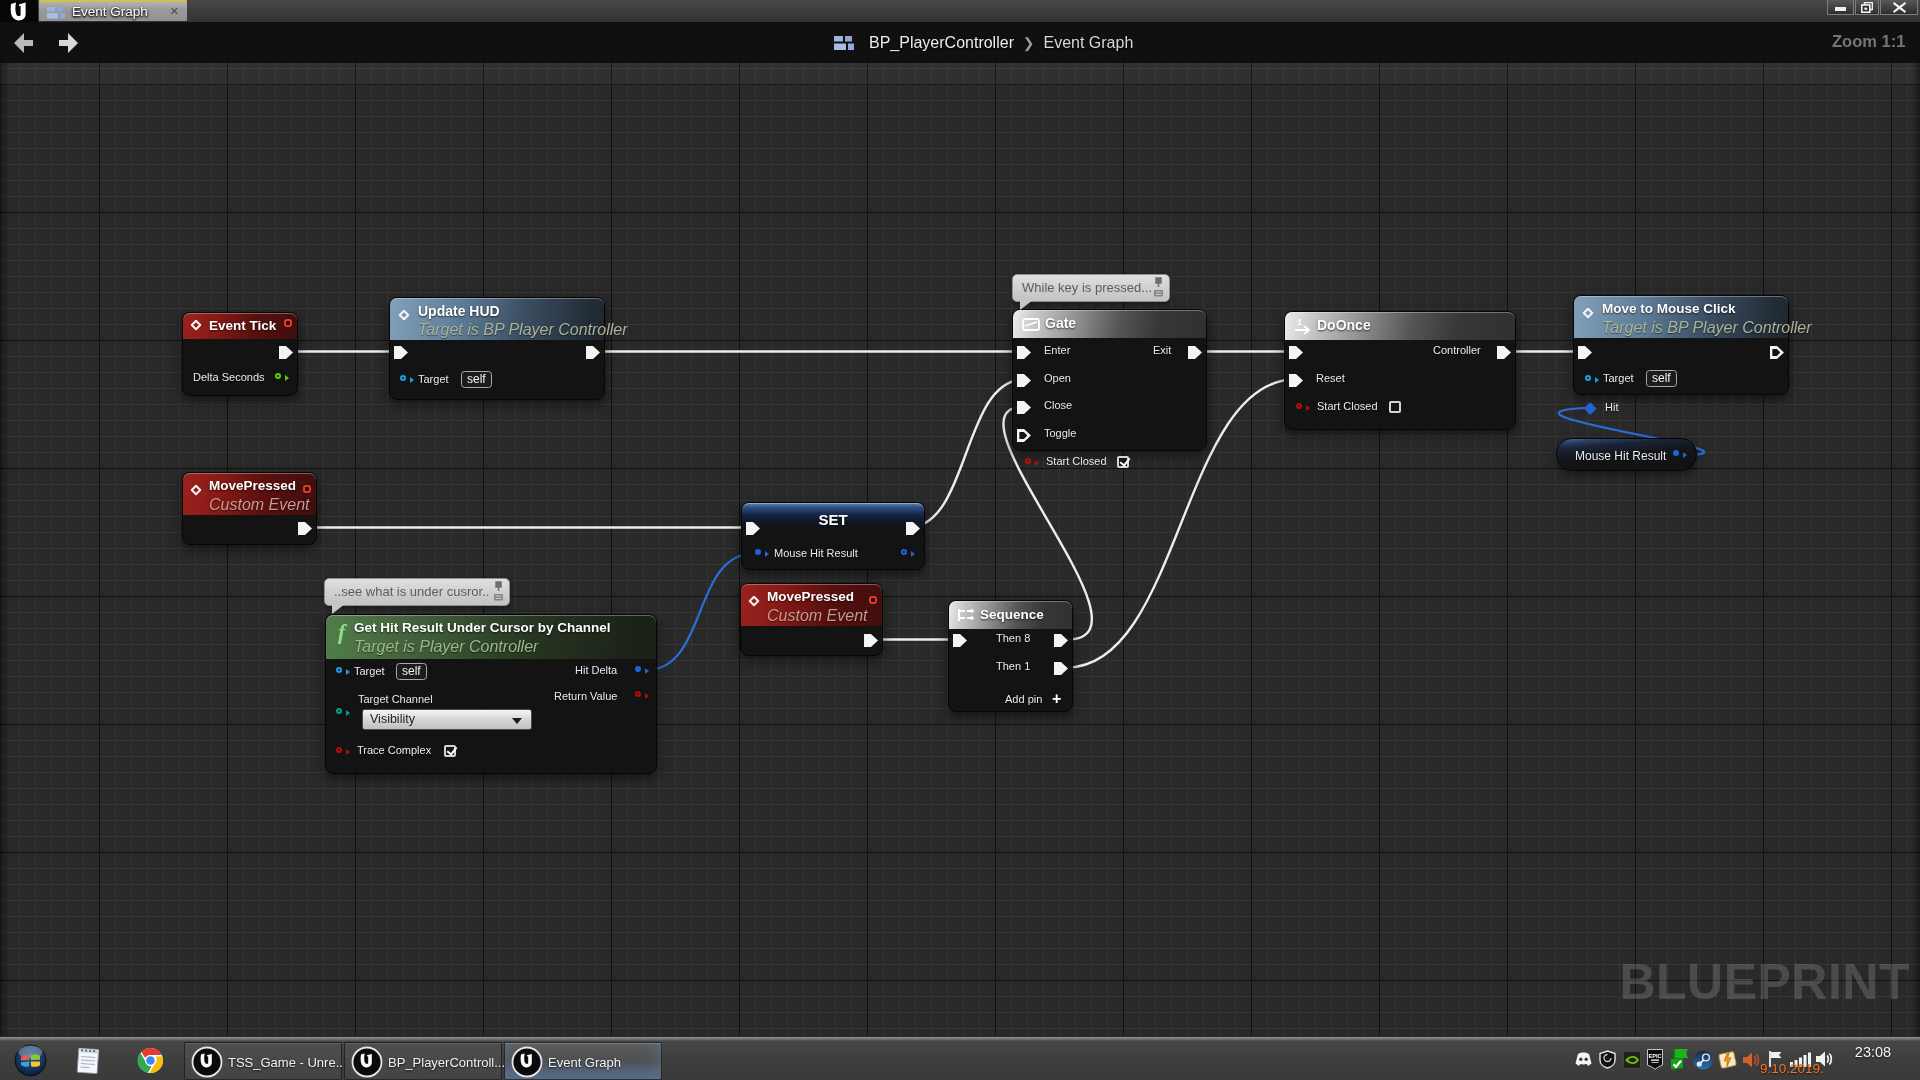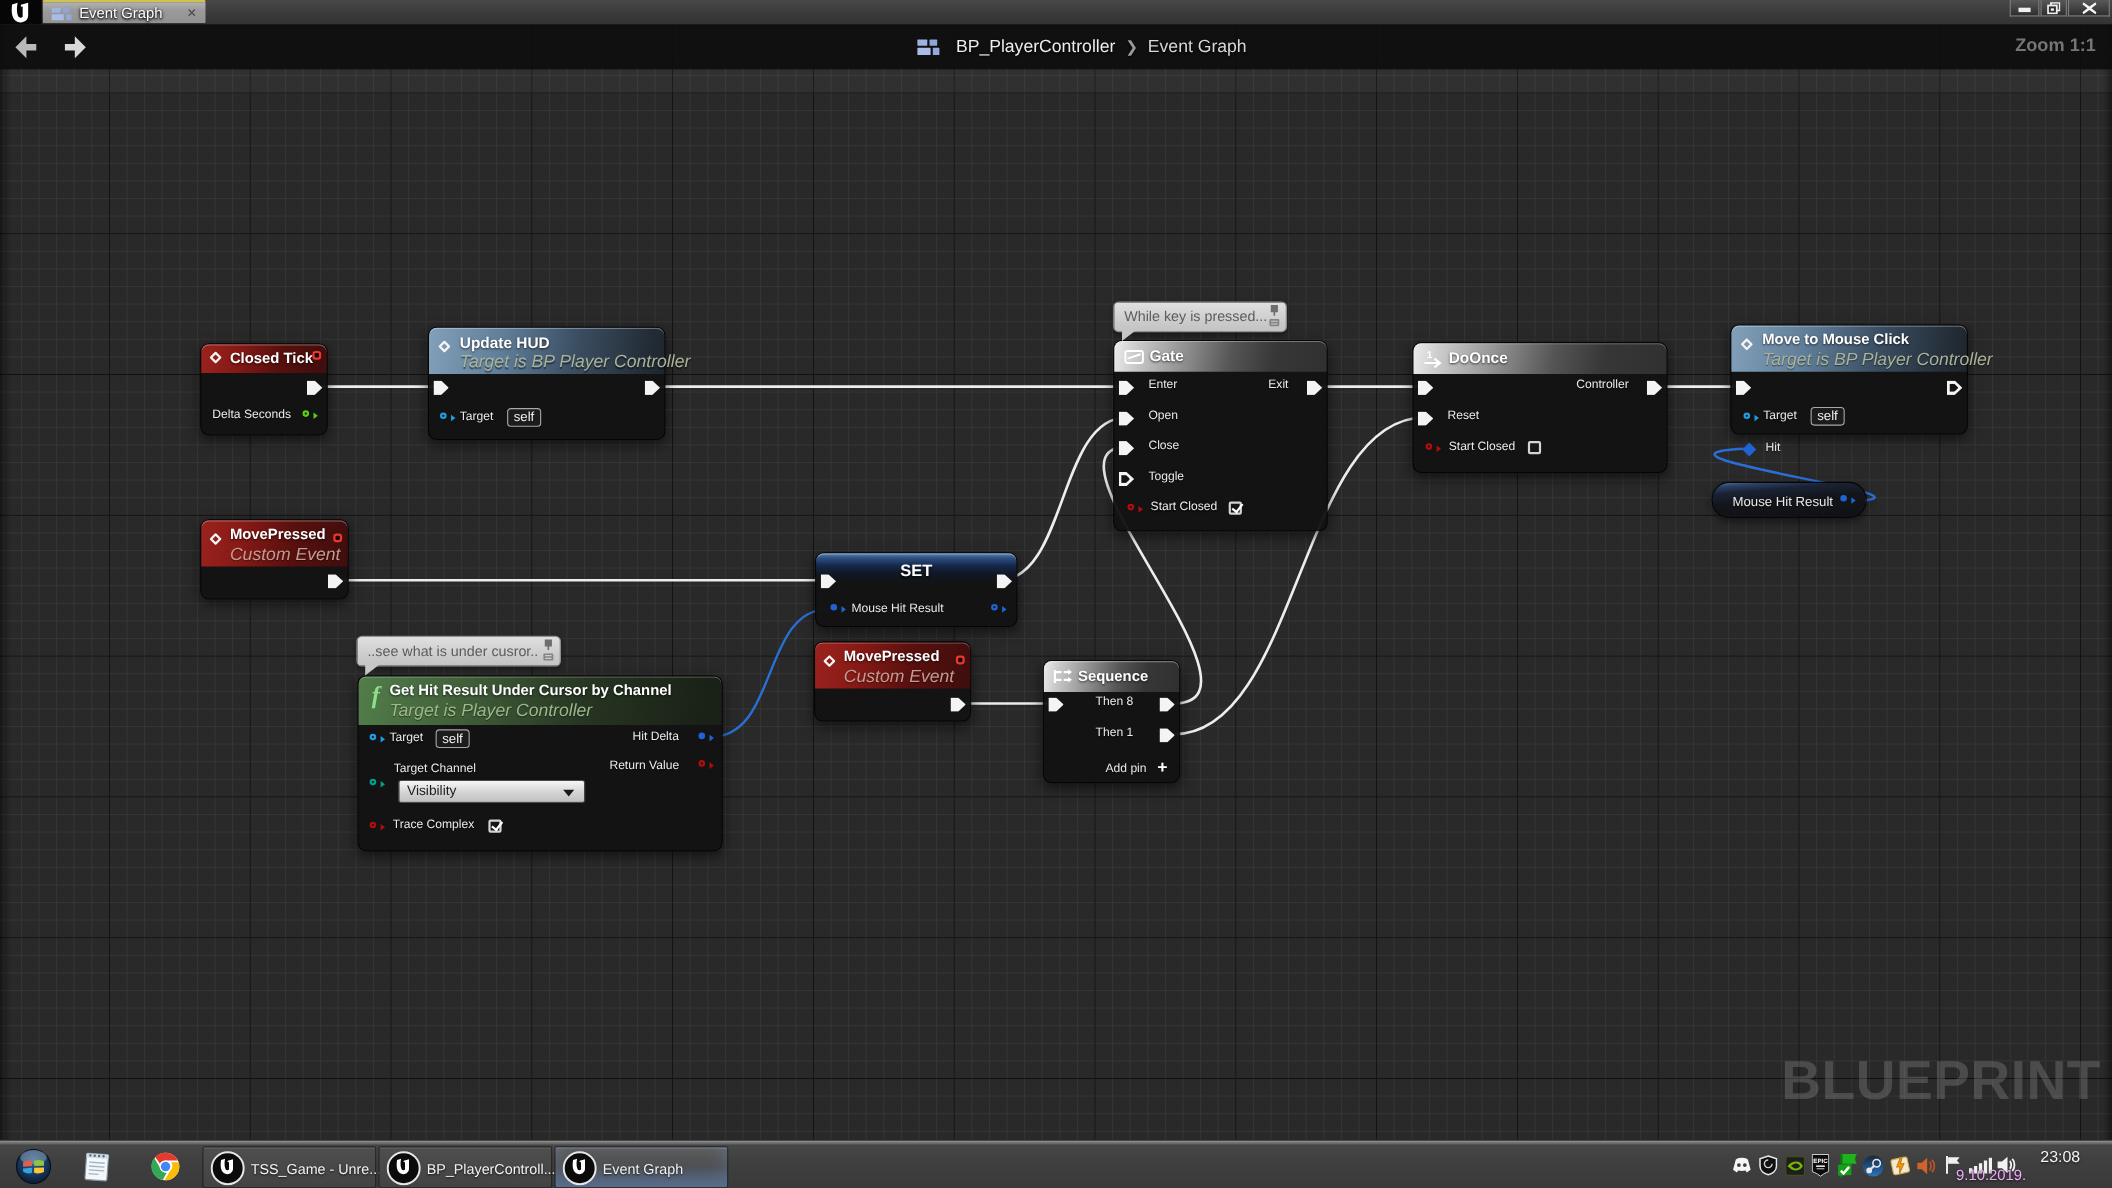--- a/index.html
+++ b/index.html
@@ -242,26 +242,26 @@
     <rect x="9" y="5.5" width="3" height="9.5" fill="#f2f2f2"></rect>
     <rect x="13.5" y="3" width="3" height="12" fill="#f2f2f2"></rect>
     <rect x="18" y="0.5" width="3" height="14.5" fill="#f2f2f2"></rect>
   </svg>
 <svg style="position:absolute;left:1815px;top:1050px" width="19" height="18" viewBox="0 0 19 18">
     <path d="M1 6 L5 6 L10 1.5 L10 16.5 L5 12 L1 12 Z" fill="#f2f2f2"></path>
     <path d="M12 5.5 C13.8 7 13.8 11 12 12.5" stroke="#f2f2f2" stroke-width="1.7" fill="none"></path>
     <path d="M14.3 3.5 C17 6 17 12 14.3 14.5" stroke="#f2f2f2" stroke-width="1.7" fill="none"></path>
   </svg>
 <div style="position:absolute;left:1838px;top:1044px;width:70px;text-align:center;color:#f5f5f5;font-size:14.5px;text-shadow:0 1px 2px rgba(0,0,0,.7)">23:08</div>
-<div style="position:absolute;left:1760px;top:1061px;width:82px;text-align:right;color:#f0abfc;font-size:13.5px;text-shadow:0 1px 2px rgba(0,0,0,.7)">9.10.2019.</div>
+<div style="position:absolute;left:1760px;top:1061px;width:82px;text-align:left;color:#f97316;font-size:13.5px;text-shadow:0 1px 2px rgba(0,0,0,.7)">9.10.2019.</div>
 
 <div class="node" style="left:182px;top:312px;width:116px;height:84px">
 <div class="hdr hred" style="height:26px"></div>
 <span class="dmd" style="left:9px;top:8px"></span>
-<b class="t1" style="left:26px;top:5px">Closed Tick</b>
+<b class="t1" style="left:26px;top:5px">Event Tick</b>
 <span class="rsq" style="right:5px;top:6px"></span>
 <span class="xpin" style="right:4px;top:33px"></span>
 <span class="plabel" style="left:10px;top:58px">Delta Seconds</span>
 <span class="cpin" style="left:92px;top:60px;color:#57ce14"></span>
 </div>
 <div class="node" style="left:389px;top:297px;width:216px;height:103px">
 <div class="hdr hblue" style="height:42px"></div>
 <span class="dmd" style="left:10px;top:13px"></span>
 <b class="t1" style="left:28px;top:5px;font-size:14px">Update HUD</b>
 <i class="t2" style="left:28px;top:23px;color:#a9b49a">Target is BP Player Controller</i>
@@ -324,21 +324,21 @@
     </svg>
 <b class="t1" style="left:31px;top:6px">Sequence</b>
 <span class="xpin" style="left:4px;top:33px"></span>
 <span class="plabel" style="left:47px;top:31px">Then 8</span>
 <span class="xpin" style="right:4px;top:33px"></span>
 <span class="plabel" style="left:47px;top:59px">Then 1</span>
 <span class="xpin" style="right:4px;top:61px"></span>
 <span class="plabel" style="left:56px;top:92px">Add pin</span>
 <b style="position:absolute;left:103px;top:89px;color:#fff;font-size:16px">+</b>
 </div>
-<div class="node" style="left:1012px;top:309px;width:195px;height:174px">
+<div class="node" style="left:1012px;top:309px;width:195px;height:142px">
 <div class="hdr hgray" style="height:28px"></div>
 <svg style="position:absolute;left:9px;top:8px" width="18" height="13" viewBox="0 0 18 13">
       <rect x="1" y="1" width="16" height="11" rx="2" fill="none" stroke="#fff" stroke-width="1.8"></rect>
       <path d="M3 8 L15 4" stroke="#fff" stroke-width="1.8"></path>
     </svg>
 <b class="t1" style="left:32px;top:5px;font-size:14px">Gate</b>
 <span class="xpin" style="left:4px;top:36px"></span>
     <span class="plabel" style="left:31px;top:34px">Enter</span>
 <span class="plabel" style="left:140px;top:34px">Exit</span>
     <span class="xpin" style="right:4px;top:36px"></span>

